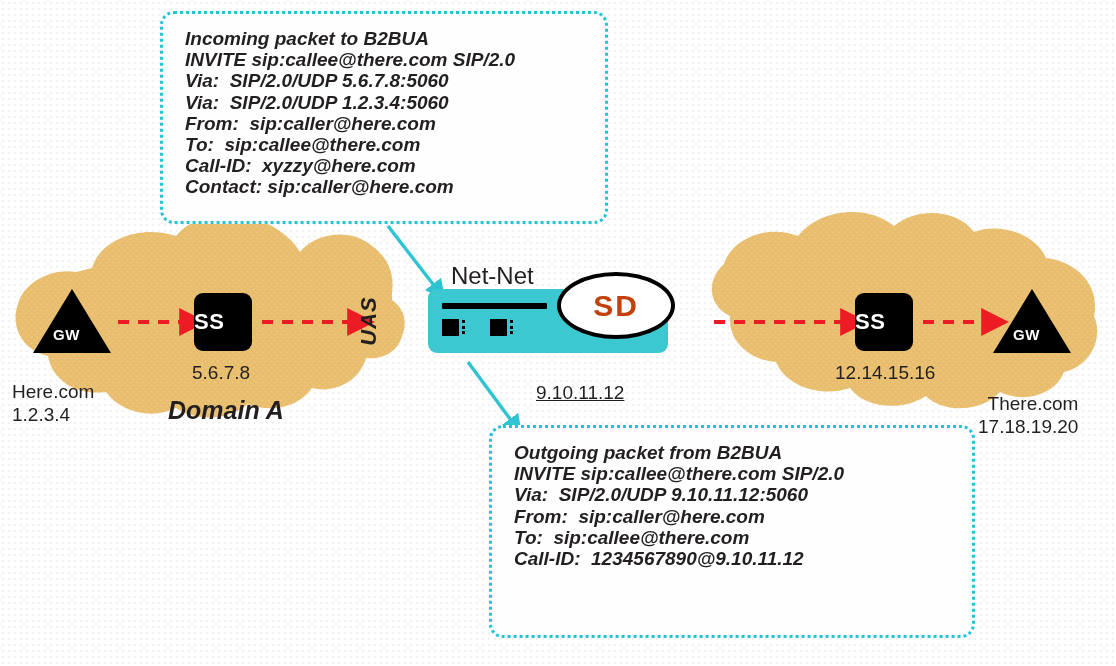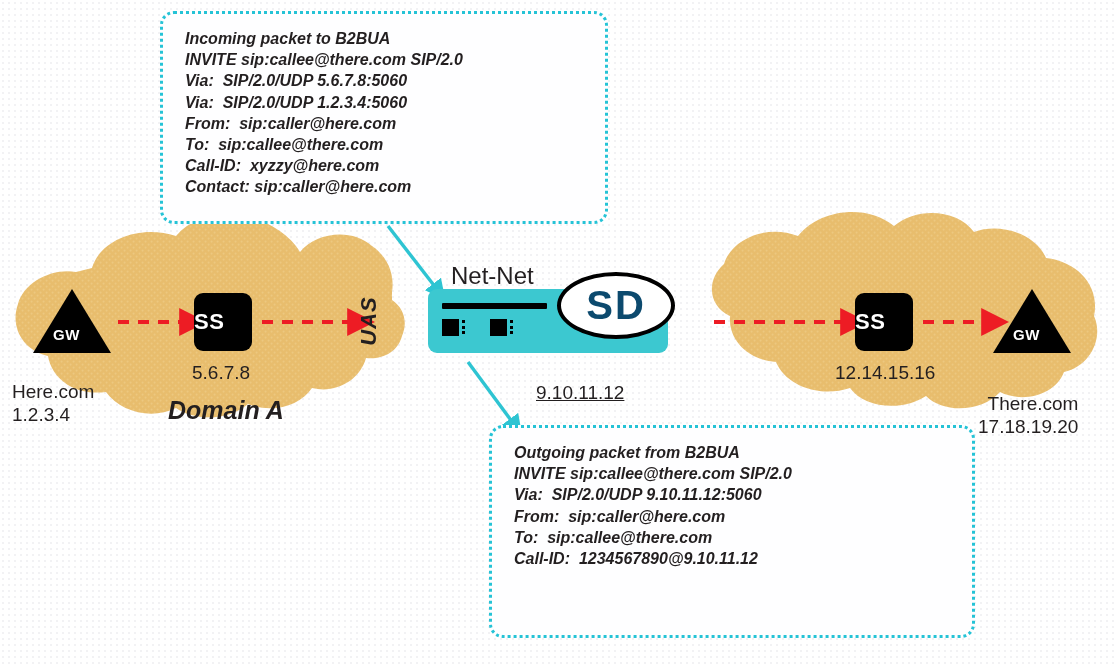--- a/index.html
+++ b/index.html
@@ -33,21 +33,21 @@
     box-sizing: border-box;
     background: #fefeff;
     border: 3px dotted #25c3d6;
     border-radius: 14px;
     padding: 14px 20px 14px 22px;
   }
   .callout .line {
     font-family: "Liberation Sans", sans-serif;
     font-style: italic;
     font-weight: bold;
-    font-size: 16px;
+    font-size: 19px;
     line-height: 21.2px;
     color: #231f20;
     white-space: pre;
   }
   #callout-incoming {
     left: 160px;
     top: 11px;
     width: 448px;
     height: 213px;
   }
@@ -109,23 +109,23 @@
     background: #ffffff;
     border: 4.5px solid #000000;
     border-radius: 50%;
     display: flex;
     align-items: center;
     justify-content: center;
   }
   #sd-badge span {
     font-family: "Liberation Sans", sans-serif;
     font-weight: bold;
-    font-size: 40px;
+    font-size: 30px;
     letter-spacing: 2px;
-    color: #0c4a6e;
+    color: #c2410c;
   }
 
   #netnet-label {
     position: absolute;
     left: 451px;
     top: 262px;
     font-size: 24px;
     color: #231f20;
     font-family: "Liberation Sans", sans-serif;
   }

